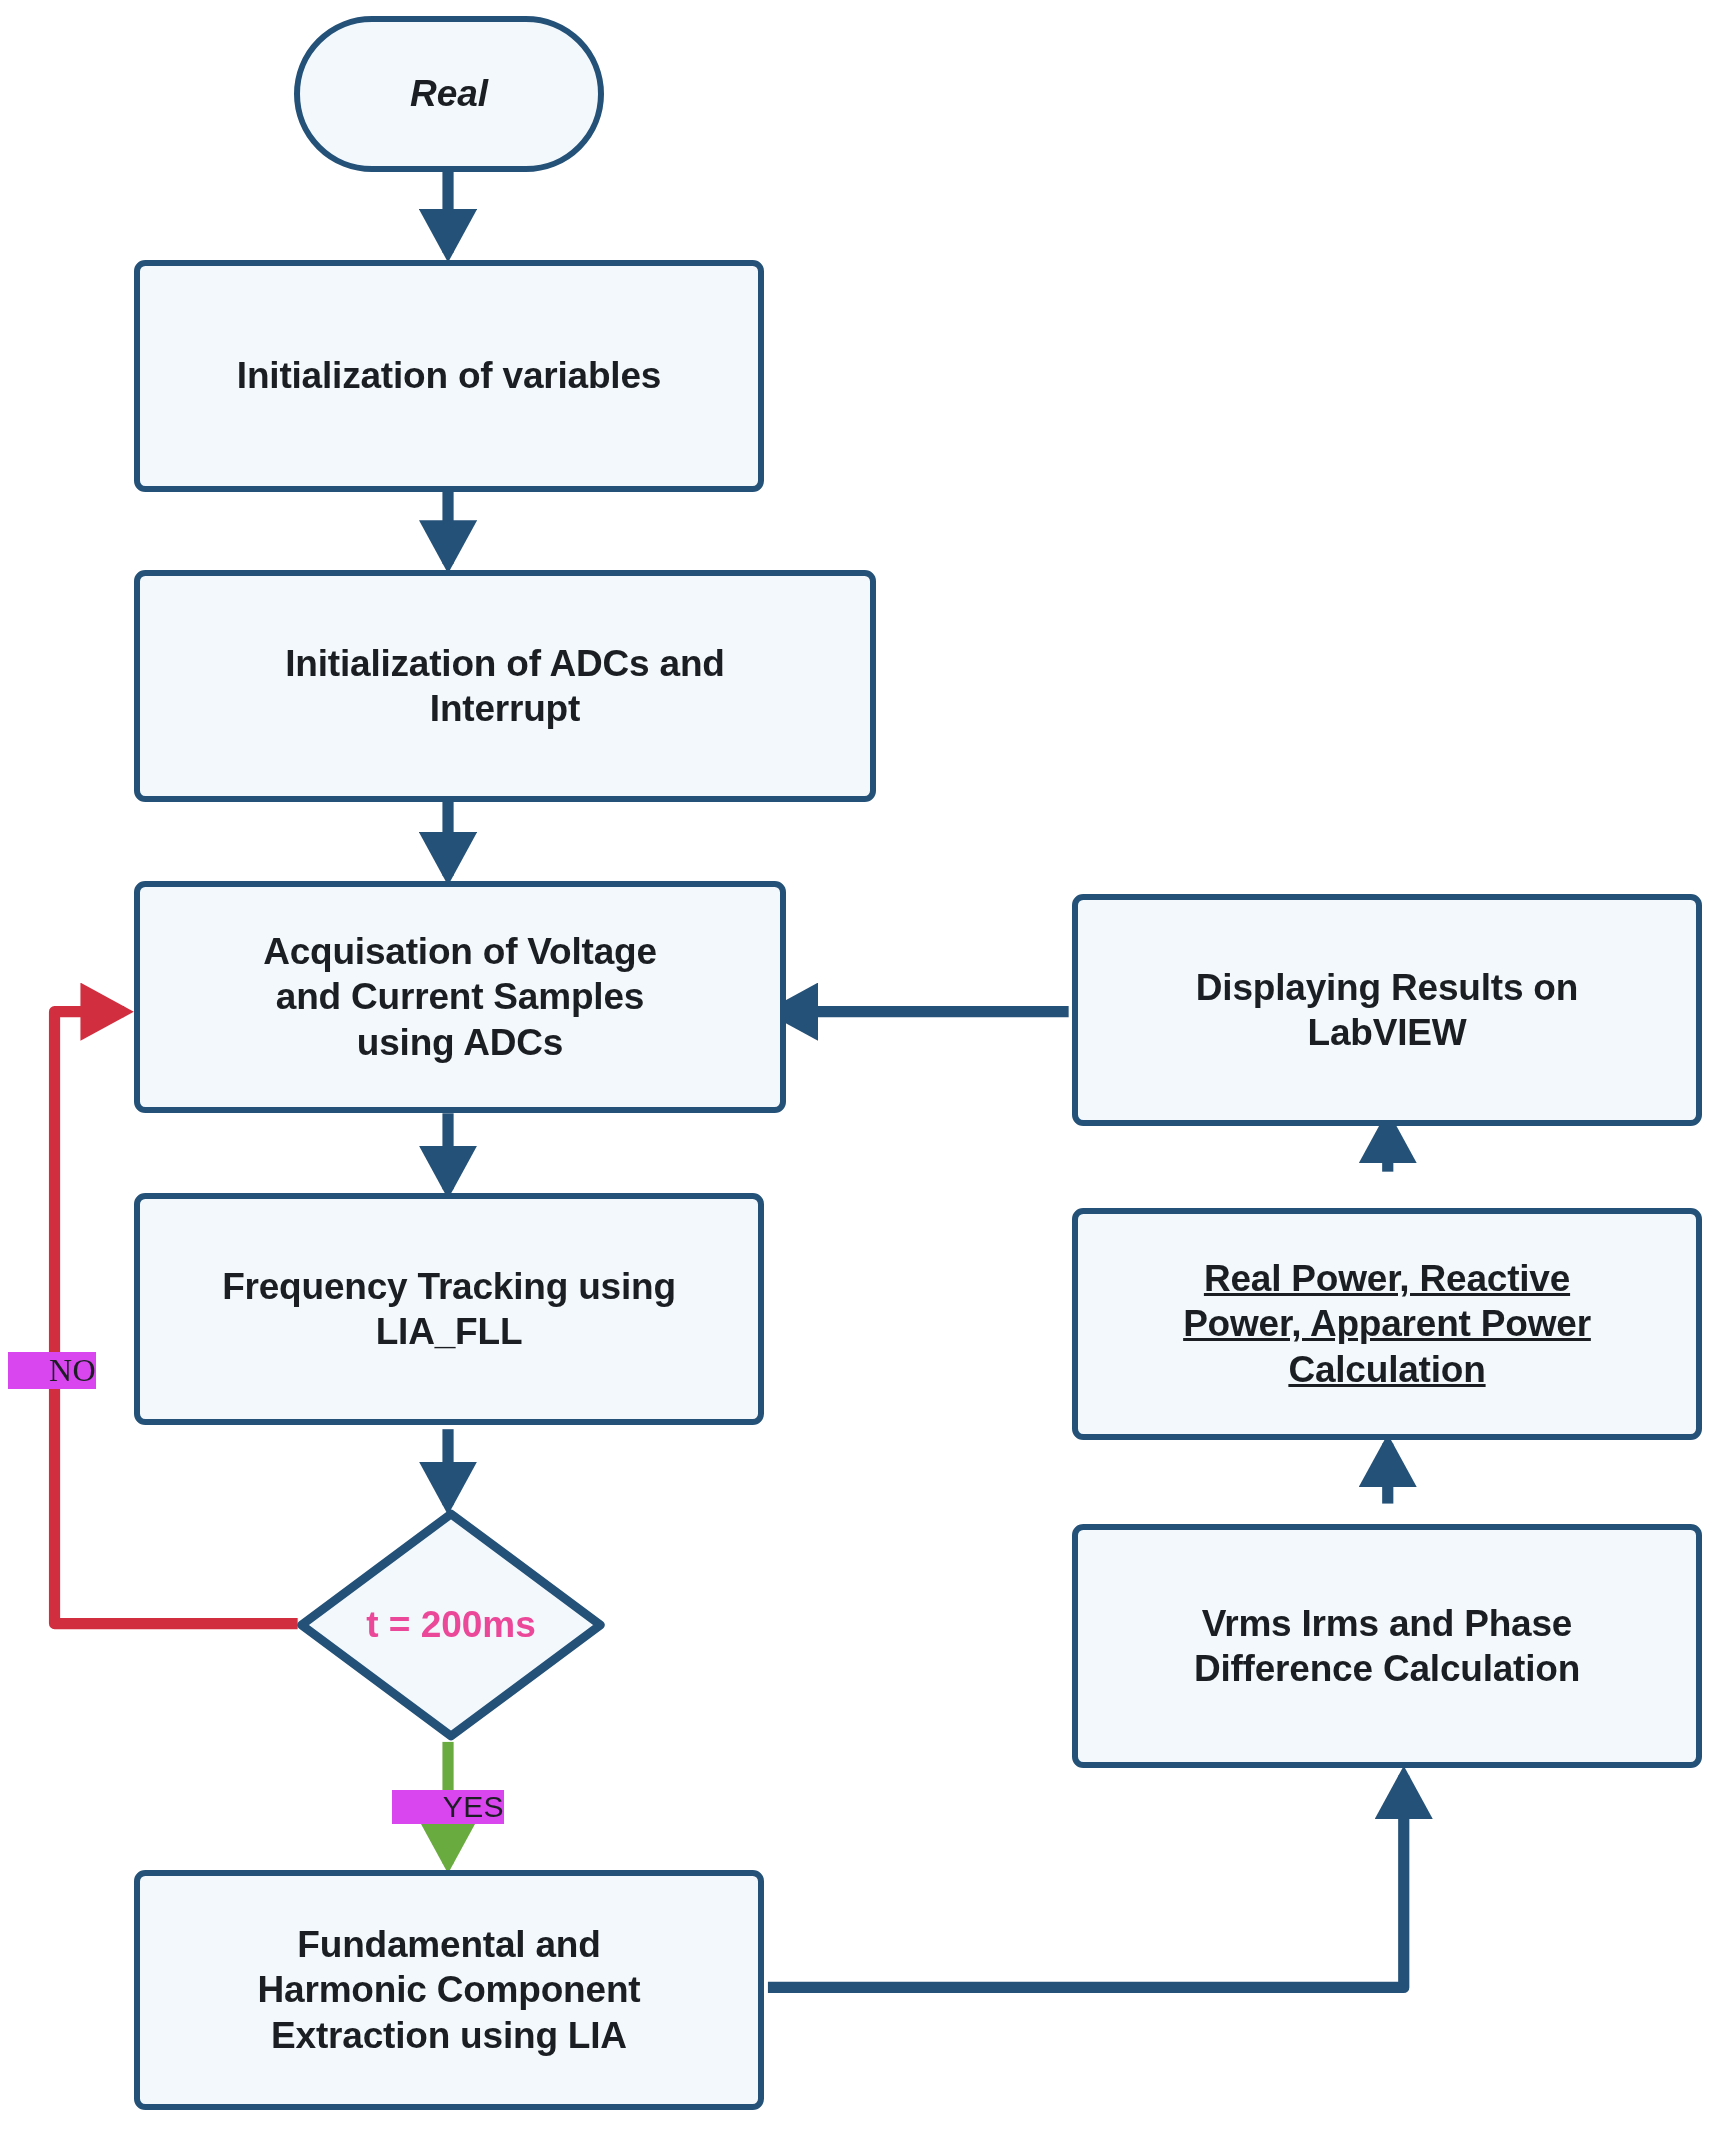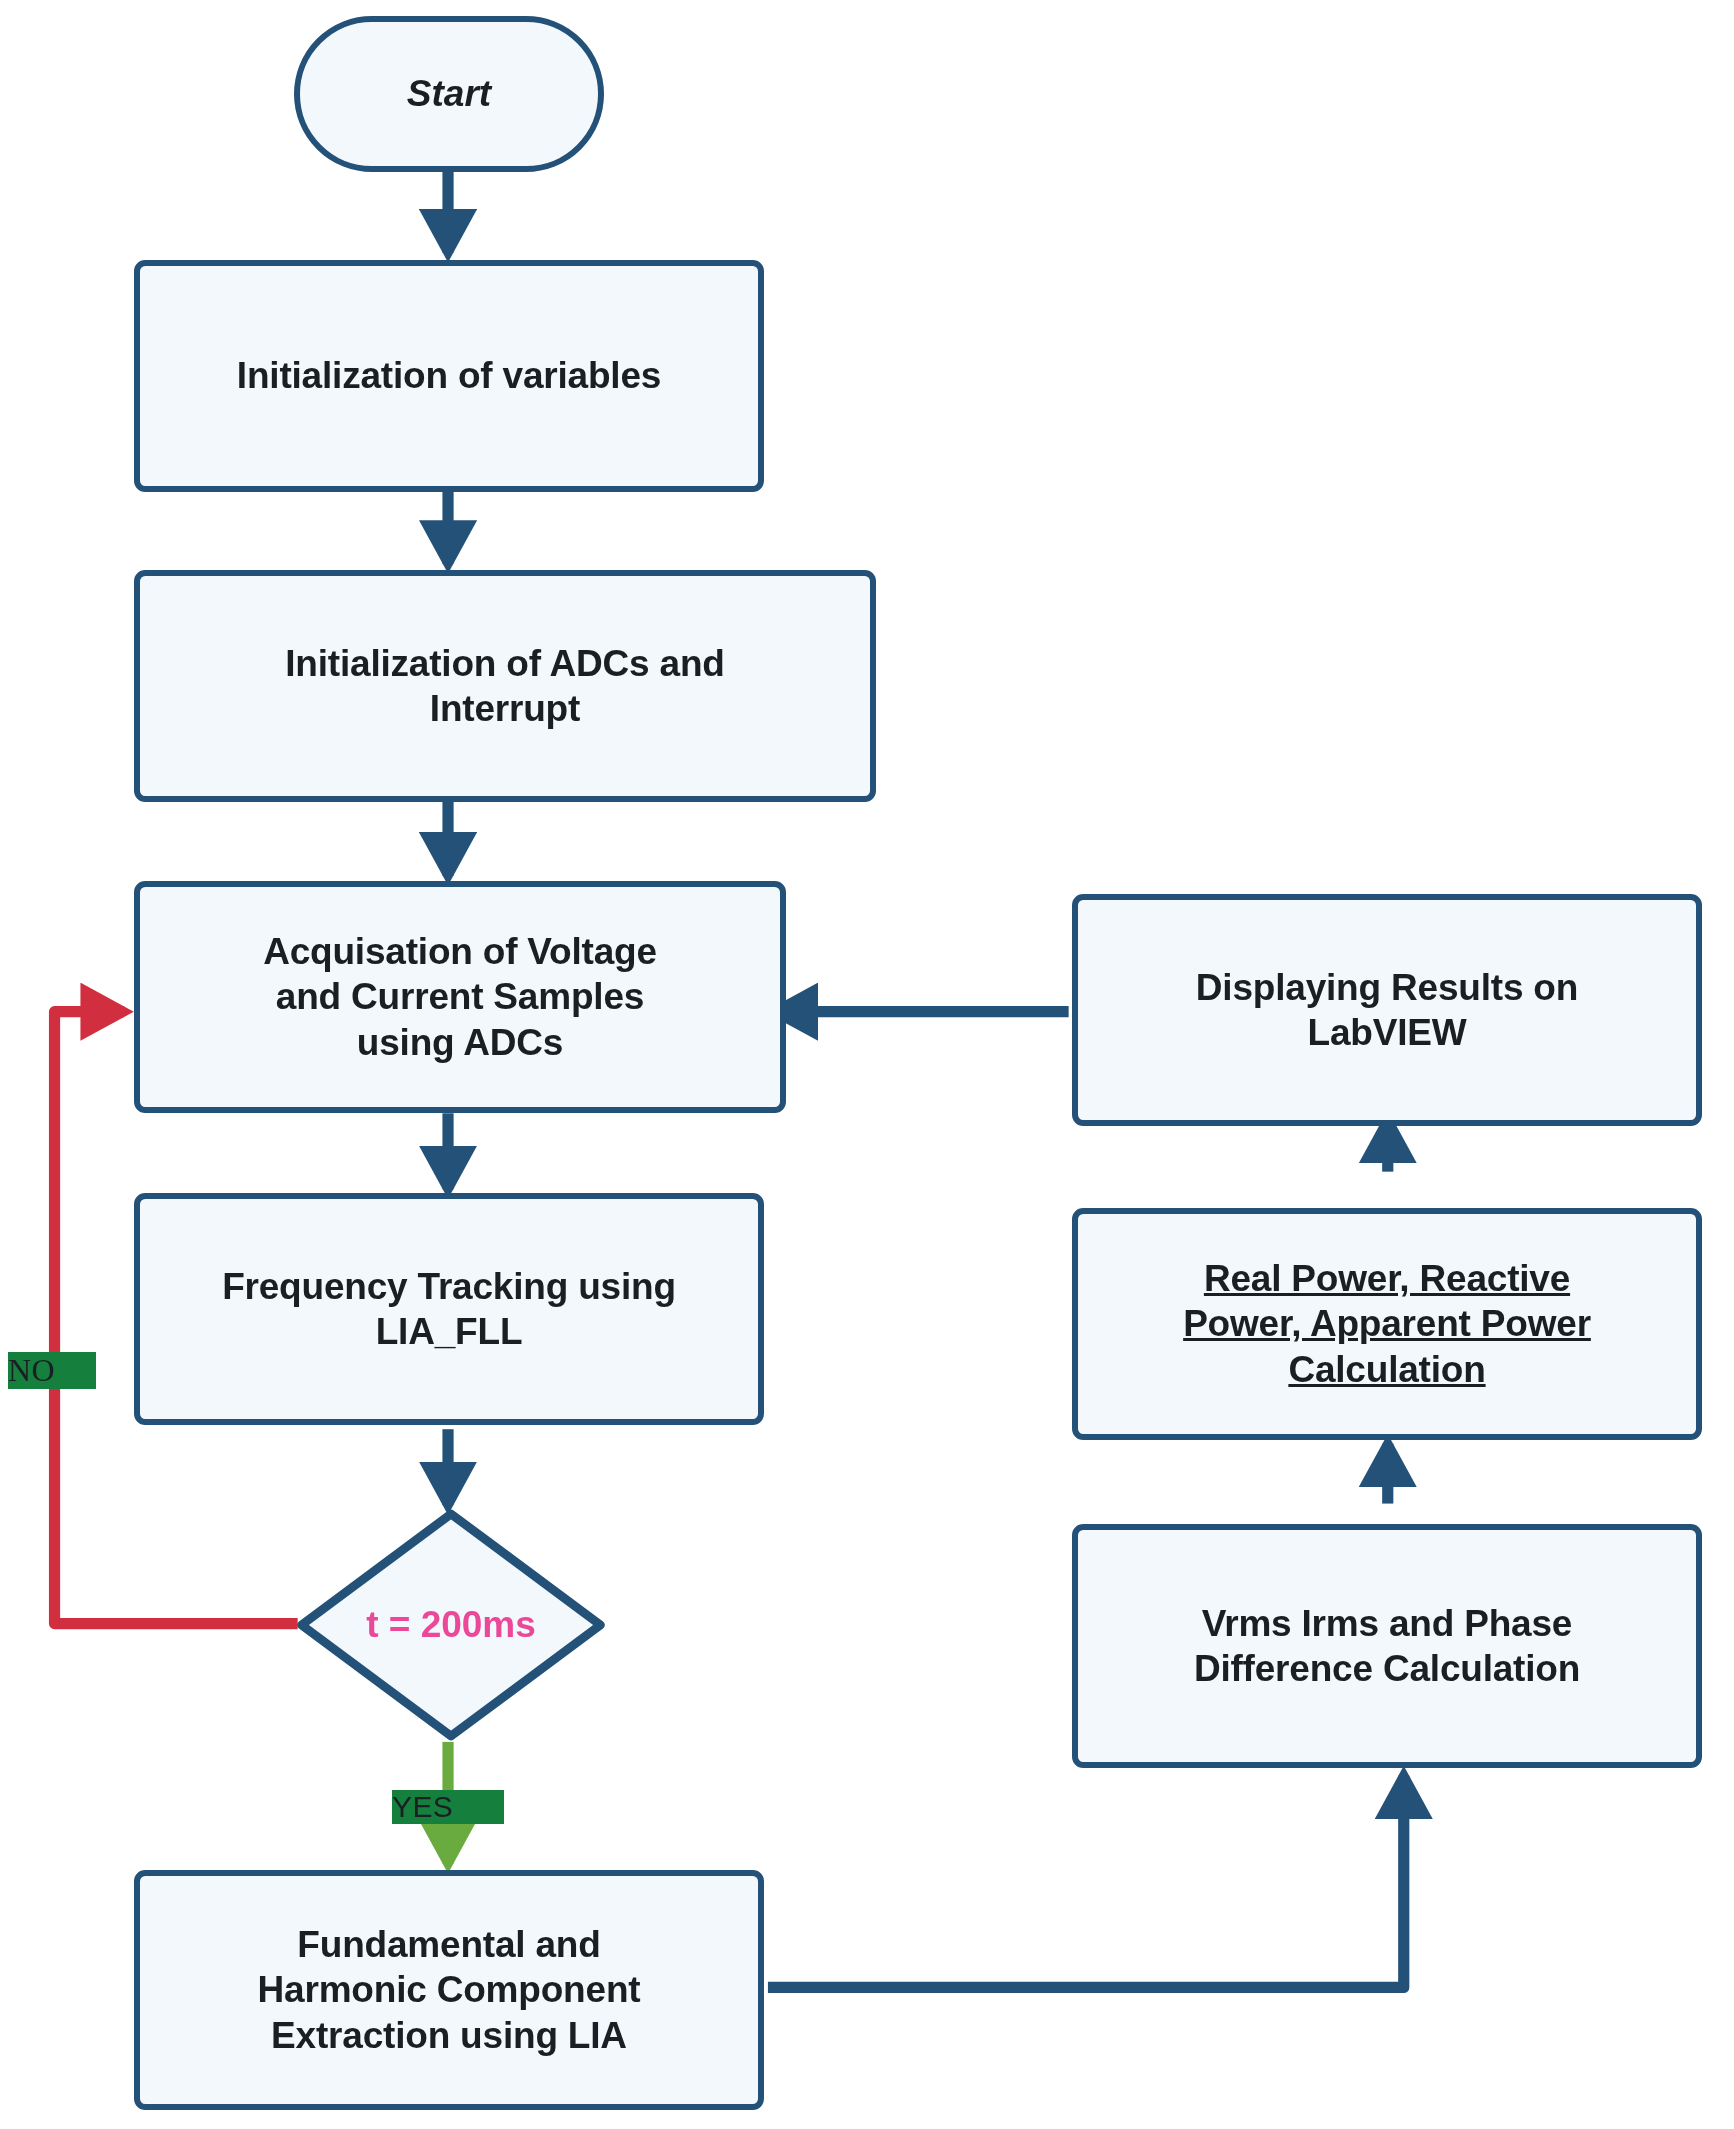--- a/index.html
+++ b/index.html
@@ -71,23 +71,23 @@
   .edges {
     position: absolute;
     top: 0; left: 0;
     width: 1735px;
     height: 2129px;
     z-index: 1;
   }
   .edge-label {
     position: absolute;
     z-index: 4;
-    background: #15803d;
+    background: #d946ef;
     color: #1b1f23;
-    text-align: left;
+    text-align: right;
   }
   .edge-label.no {
     font-family: "Liberation Serif", serif;
     font-size: 32px;
     letter-spacing: 0.4px;
   }
   .edge-label.yes {
     font-family: "Liberation Sans", sans-serif;
     font-size: 30px;
     font-weight: normal;
@@ -133,21 +133,21 @@
 
     <path d="M 1735 1465 L 1735 1400" stroke="#245178" stroke-width="14" fill="none" marker-end="url(#arrowNavy)"></path>
 
     <path d="M 1336 1265 L 968 1265" stroke="#245178" stroke-width="14" fill="none" marker-end="url(#arrowNavy)"></path>
   </svg>
 
   <div class="edge-label no" style="left:8px; top:1352px; width:88px;">NO</div>
   <div class="edge-label yes" style="left:392px; top:1790px; width:112px;">YES</div>
 
   <div class="node terminal" style="left:294px; top:16px; width:310px; height:156px;">
-    <span class="label">Start</span>
+    <span class="label">Real</span>
   </div>
 
   <div class="node process" style="left:134px; top:260px; width:630px; height:232px;">
     <span class="label">Initialization of variables</span>
   </div>
 
   <div class="node process" style="left:134px; top:570px; width:742px; height:232px;">
     <span class="label">Initialization of ADCs and
 Interrupt</span>
   </div>

